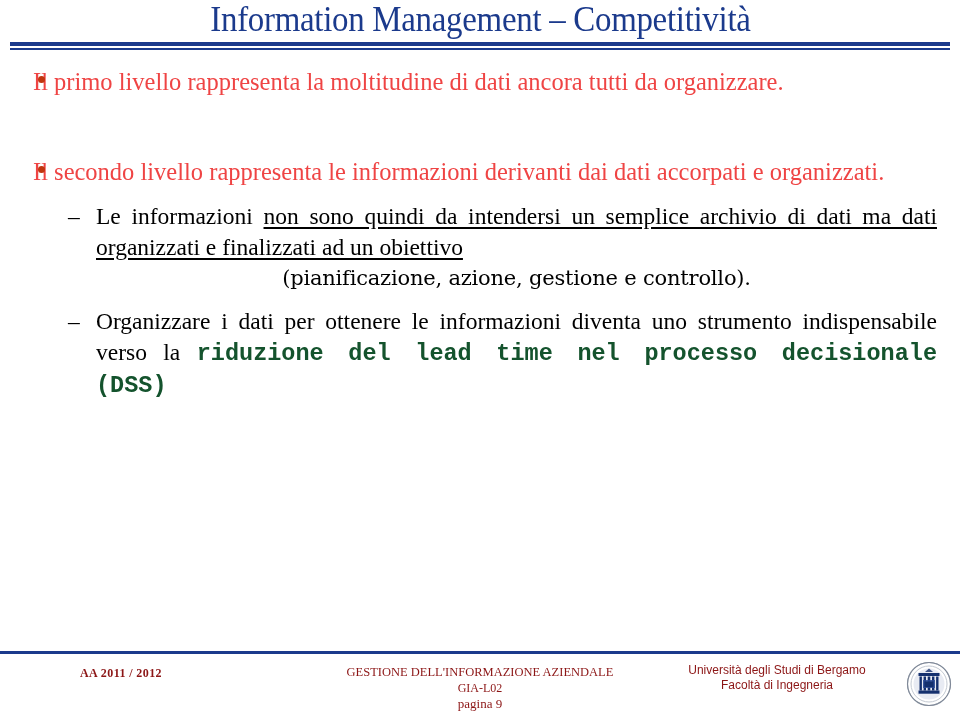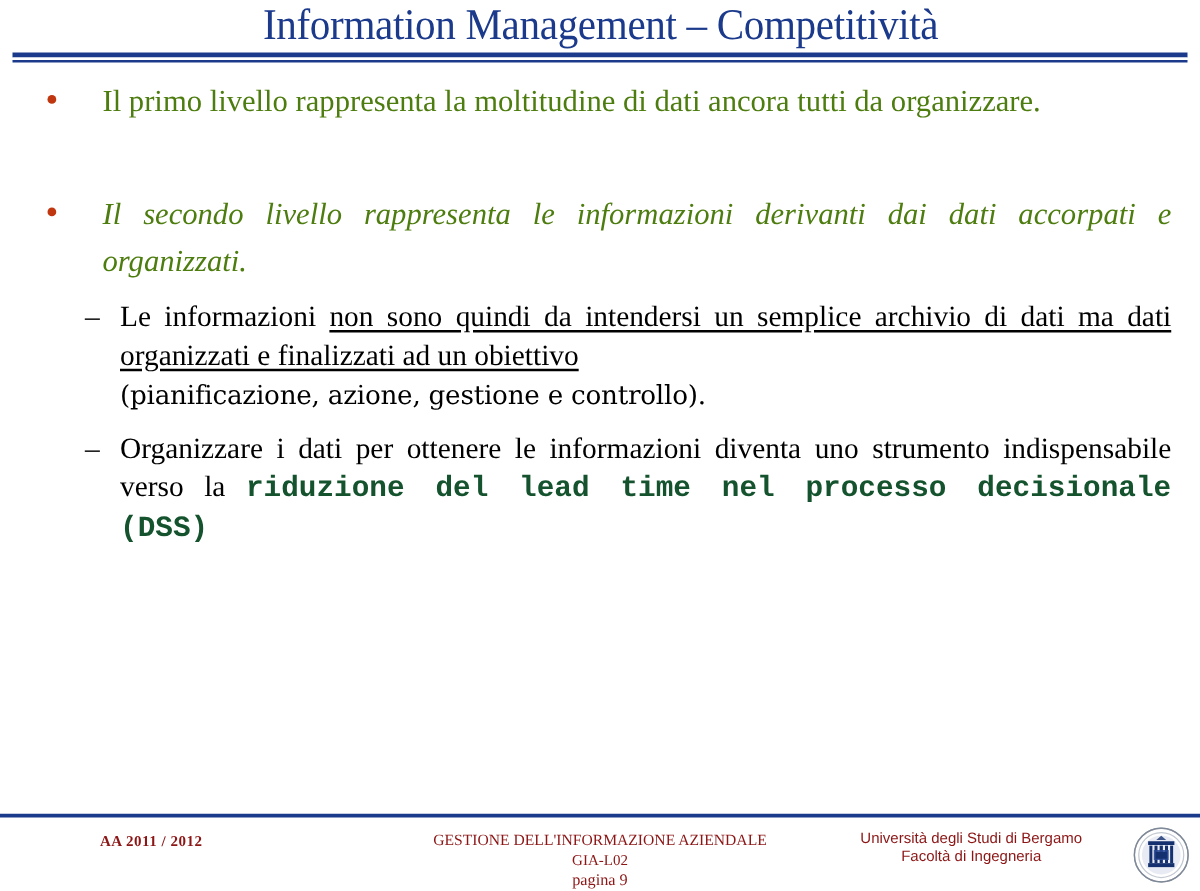--- a/index.html
+++ b/index.html
@@ -88,38 +88,38 @@
     position: absolute;
     left: 0;
     top: 63px;
     width: 960px;
   }
 
   
   .lvl1 {
     position: relative;
     margin: 0 0 0 0;
-    padding-left: 82px;
+    padding-left: 33px;
     padding-right: 23px;
     font-size: 24.5px;
     line-height: 38px;
-    color: #4d7c0f;
+    color: #ef4444;
     text-align: justify;
     text-justify: inter-word;
   }
   .lvl1 .dot {
     position: absolute;
     left: 38px;
     top: 13px;
     width: 7px;
     height: 7px;
     border-radius: 50%;
     background: #c0360f;
   }
-  .lvl1.second { margin-top: 52px; font-style: italic; }
+  .lvl1.second { margin-top: 52px; }
 
   
   .lvl2 {
     position: relative;
     padding-left: 96px;
     padding-right: 23px;
     font-size: 23.5px;
     line-height: 31px;
     color: #000000;
     text-align: justify;
@@ -136,21 +136,21 @@
   .lvl2.p1 { margin-top: 10px; }
   .lvl2.p2 { margin-top: 12px; }
 
   .u { text-decoration: underline; text-underline-offset: 3px; }
   .blue { color: #14532d; font-weight: bold; font-family: Liberation Mono, monospace; }
   .altserif {
     font-family: "DejaVu Serif", "Liberation Serif", serif;
     font-size: 21px;
     letter-spacing: -0.2px;
   }
-  .nojust { text-align: left; }
+  .nojust { text-align: center; }
 
   
   .footer-rule {
     position: absolute;
     left: 0;
     top: 651px;
     width: 960px;
     height: 3px;
     background: #1b3a8c;
   }

